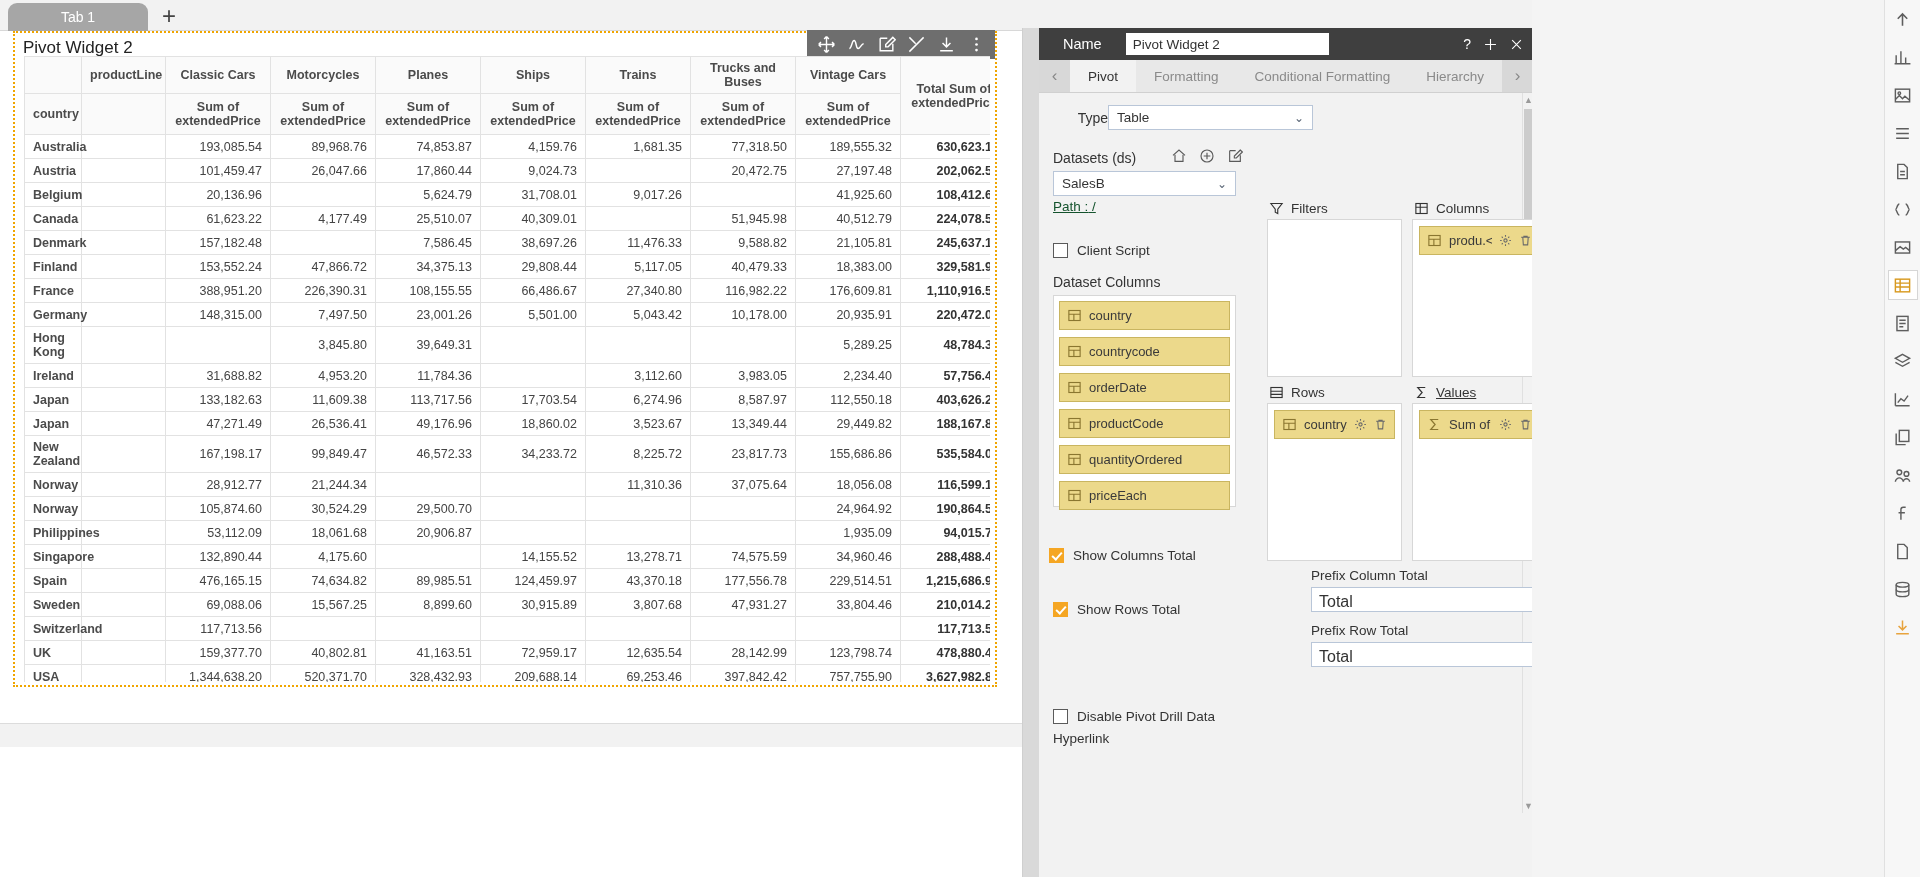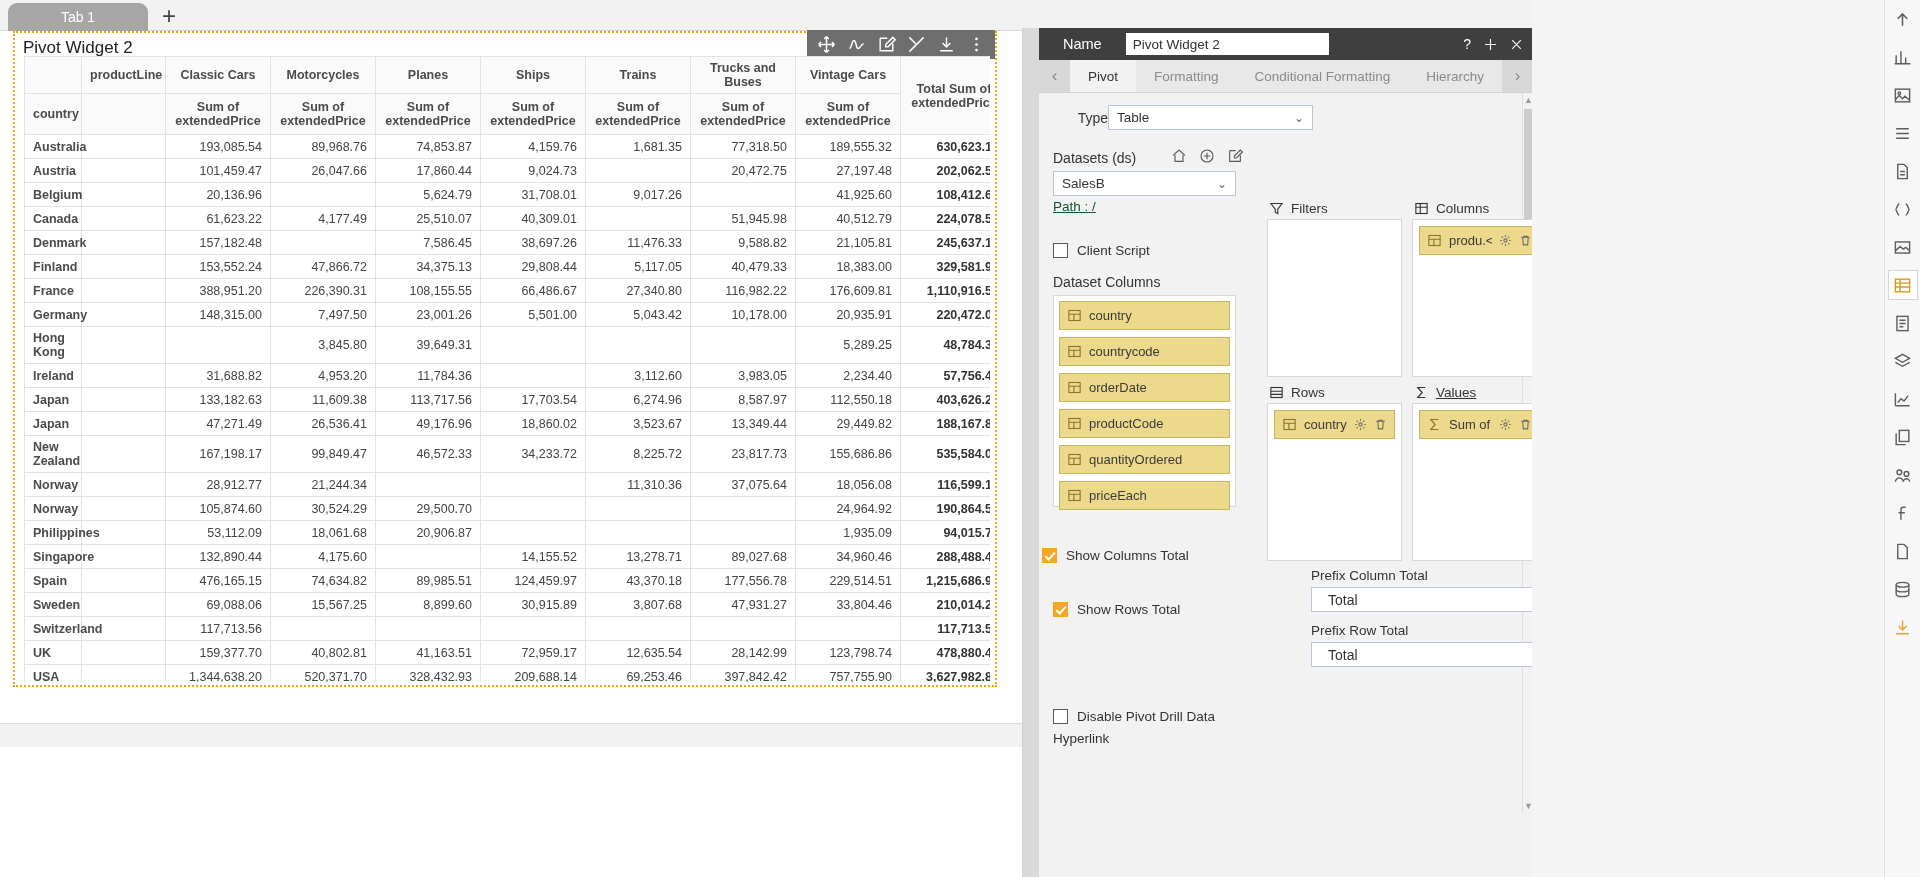--- a/index.html
+++ b/index.html
@@ -184,21 +184,21 @@
 
   .chk { position:absolute; display:flex; align-items:center; gap:9px; cursor:pointer; }
   .chk .box { width:15px; height:15px; border:1.6px solid #5a5a5a; background:#fff; }
   .chk .box.on { background:#f5a623; border-color:#f5a623; position:relative; }
   .chk .box.on::after {
     content:""; position:absolute; left:4px; top:1px; width:4px; height:8px;
     border:solid #fff; border-width:0 2px 2px 0; transform:rotate(42deg);
   }
   .chk .txt { font-size:13.5px; color:#333; }
   .chk-client { left:14px; top:150px; }
-  .chk-showcols { left:3px; top:455px;justify-content:flex-end; }
+  .chk-showcols { left:10px; top:455px;justify-content:flex-end; }
   .chk-showrows { left:14px; top:509px; }
   .chk-drill { left:14px; top:616px; }
   .hyperlink-lab { position:absolute; left:14px; top:638px; font-size:13.5px; color:#333; }
 
   .dc-label { position:absolute; left:14px; top:181px; font-size:14px; color:#333; }
   .dc-box {
     position:absolute; left:14px; top:202px; width:183px; height:212px;
     background:#fff; border:1px solid #d7d7d7; padding:5px;
   }
   .pill {
@@ -222,21 +222,21 @@
   .zh-columns { left:375px; top:108px; }
   .zb-columns { left:373px; top:126px; width:135px; height:158px; }
   .zh-rows { left:230px; top:292px; }
   .zb-rows { left:228px; top:310px; width:135px; height:158px; }
   .zh-values { left:375px; top:292px;text-decoration:underline; }
   .zb-values { left:373px; top:310px; width:135px; height:158px; }
 
   .prefix-lab { position:absolute; font-size:13.5px; color:#333; }
   .prefix-in {
     position:absolute; background:#fff; border:1px solid #b9c6d8; height:25px;
-    display:flex; align-items:center; padding:0 16px; font-size:14px; color:#333;
+    display:flex; align-items:flex-end; padding:0 7px; font-size:16px; color:#333;
   }
   .pl-col { left:272px; top:475px; }
   .pi-col { left:272px; top:494px; width:230px; }
   .pl-row { left:272px; top:530px; }
   .pi-row { left:272px; top:549px; width:230px; }
 
   .btnbar { position:absolute; left:16px; top:785px; width:494px; height:46px; }
   .btn {
     position:absolute; top:7px; height:25px; display:flex; align-items:center;
     justify-content:center; font-size:13px; cursor:pointer;
@@ -592,21 +592,21 @@
                 <td class="tot">94,015.73</td>
               </tr>
               <tr>
                 <td class="rowhead">Singapore</td>
                 <td class="num"></td>
                 <td class="num">132,890.44</td>
                 <td class="num">4,175.60</td>
                 <td class="num"></td>
                 <td class="num">14,155.52</td>
                 <td class="num">13,278.71</td>
-                <td class="num">89,027.68</td>
+                <td class="num">74,575.59</td>
                 <td class="num">34,960.46</td>
                 <td class="tot">288,488.41</td>
               </tr>
               <tr>
                 <td class="rowhead">Spain</td>
                 <td class="num"></td>
                 <td class="num">476,165.15</td>
                 <td class="num">74,634.82</td>
                 <td class="num">89,985.51</td>
                 <td class="num">124,459.97</td>

